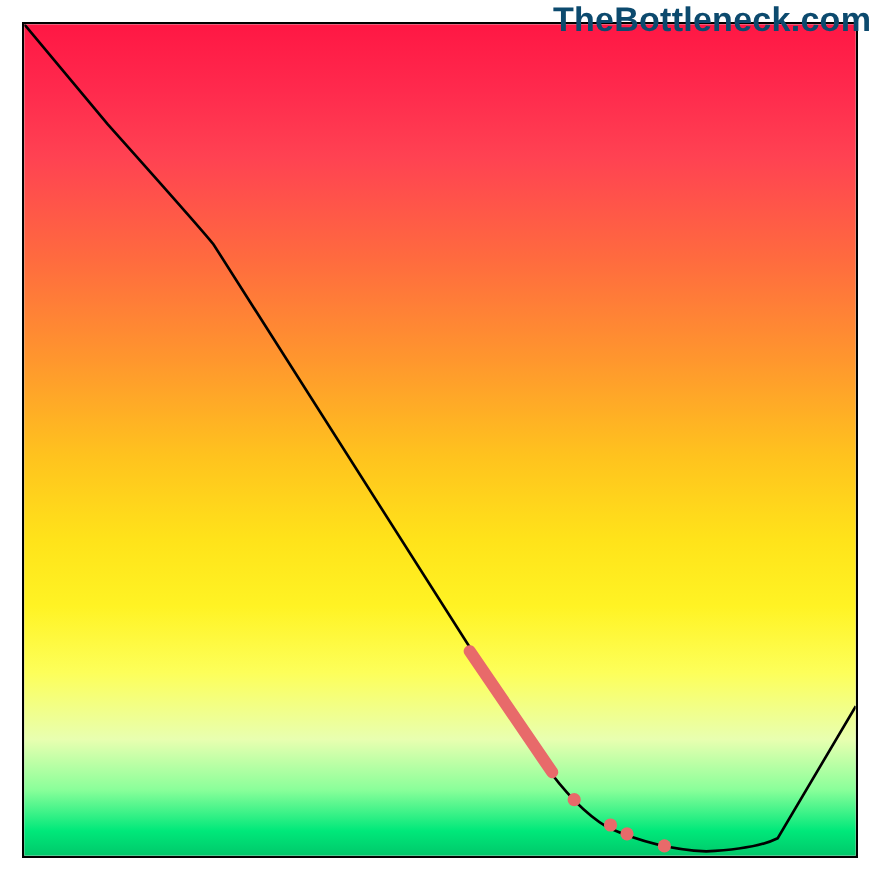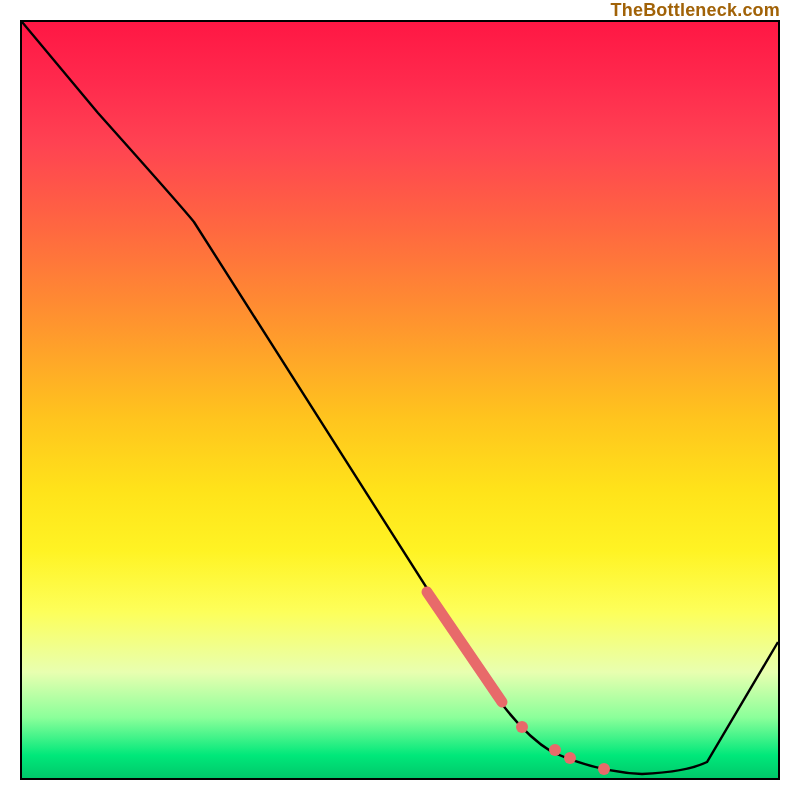--- a/index.html
+++ b/index.html
@@ -41,24 +41,24 @@
       #fdff5a 78%,
       #e8ffb0 86%,
       #8bff9a 92%,
       #00e87a 97%,
       #00c86a 100%
     );
   }
   .watermark {
     position: absolute;
     top: 0px;
-    right: 20px;
-    font-size: 18px;
+    right: 8px;
+    font-size: 31px;
     font-weight: 600;
-    color: #a16207;
+    color: #0c4a6e;
     letter-spacing: 0.2px;
     user-select: none;
   }
   svg.overlay {
     position: absolute;
     inset: 0;
     width: 100%;
     height: 100%;
   }
 </style>

